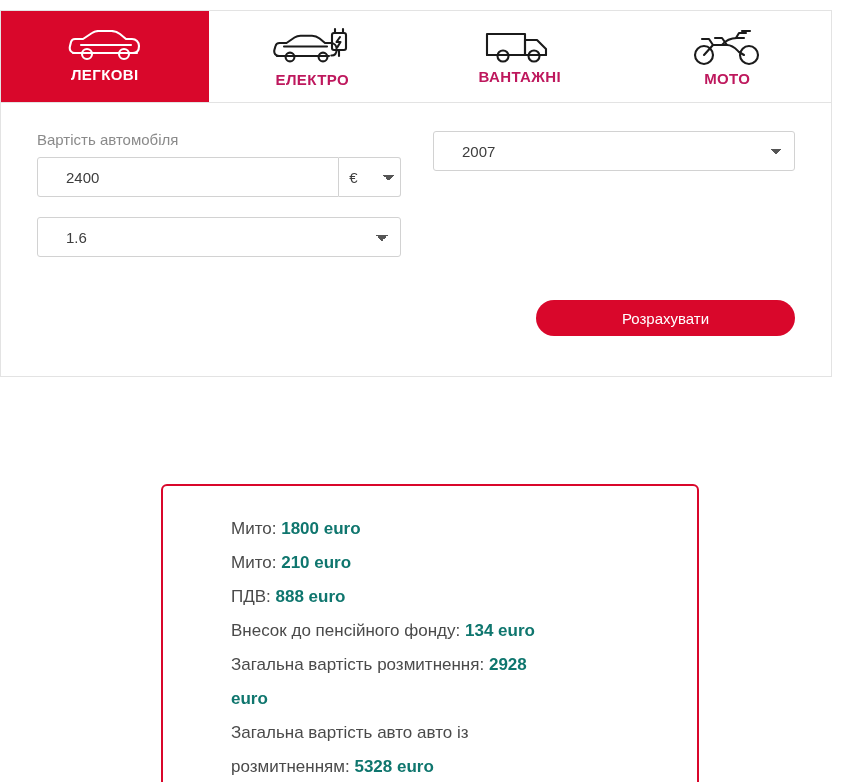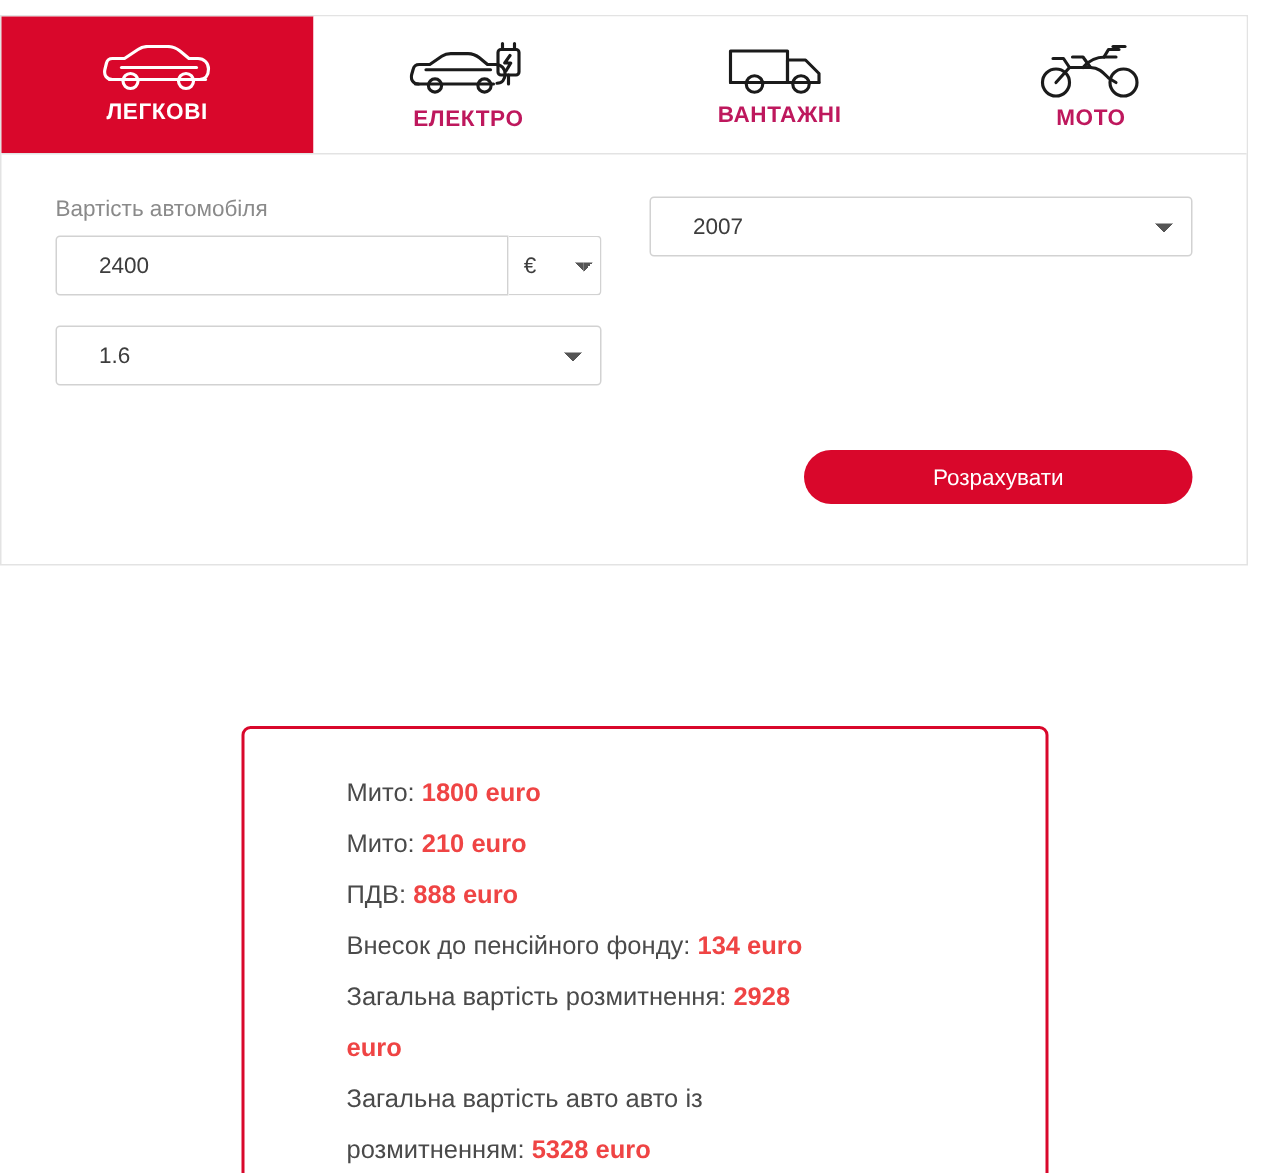--- a/index.html
+++ b/index.html
@@ -165,21 +165,21 @@
     padding: 26px 0 26px 68px;
     background: #ffffff;
   }
   .result-line {
     font-size: 17px;
     color: #4a4a4a;
     line-height: 34px;
     max-width: 330px;
   }
   .result-line b {
-    color: #ef4444;
+    color: #0f766e;
   }
 </style>
 </head>
 <body>
 
 <div class="calculator">
 
   <div class="tabs">
 
     <div class="tab active">

